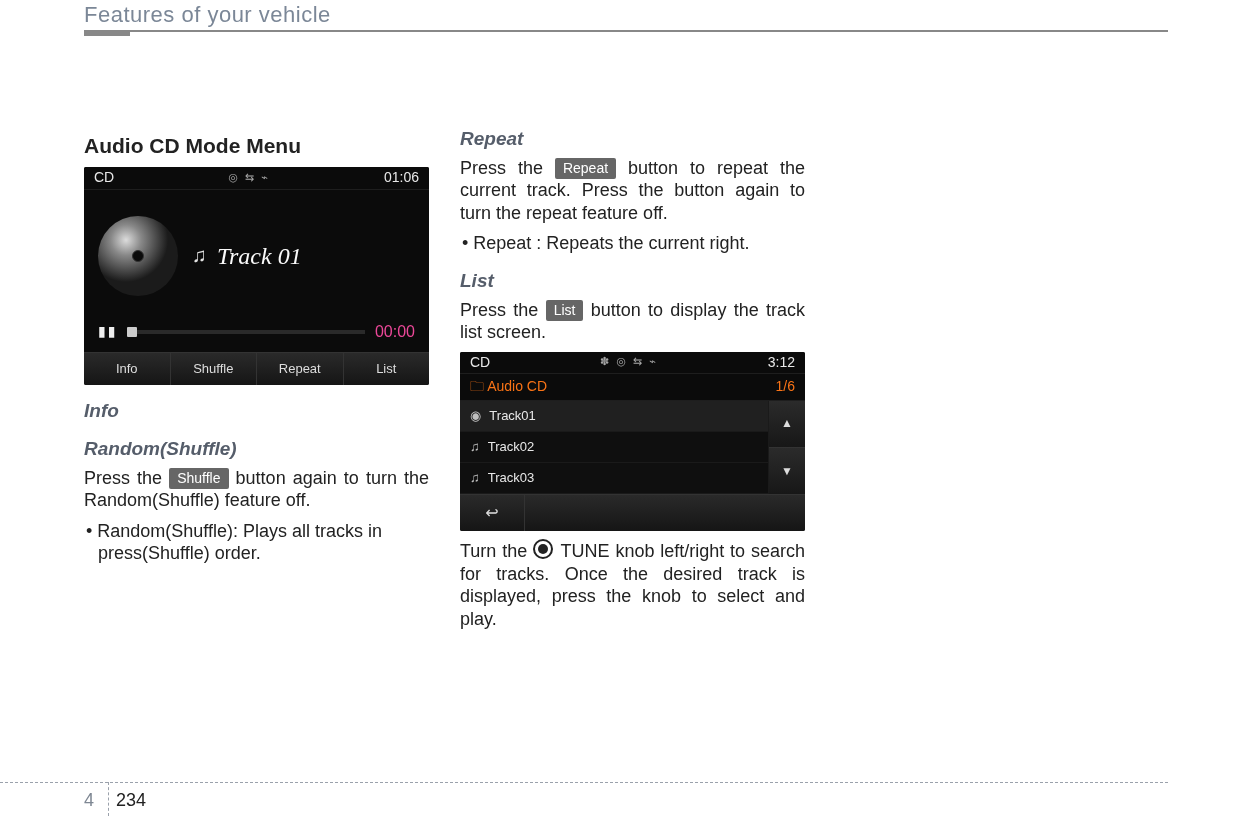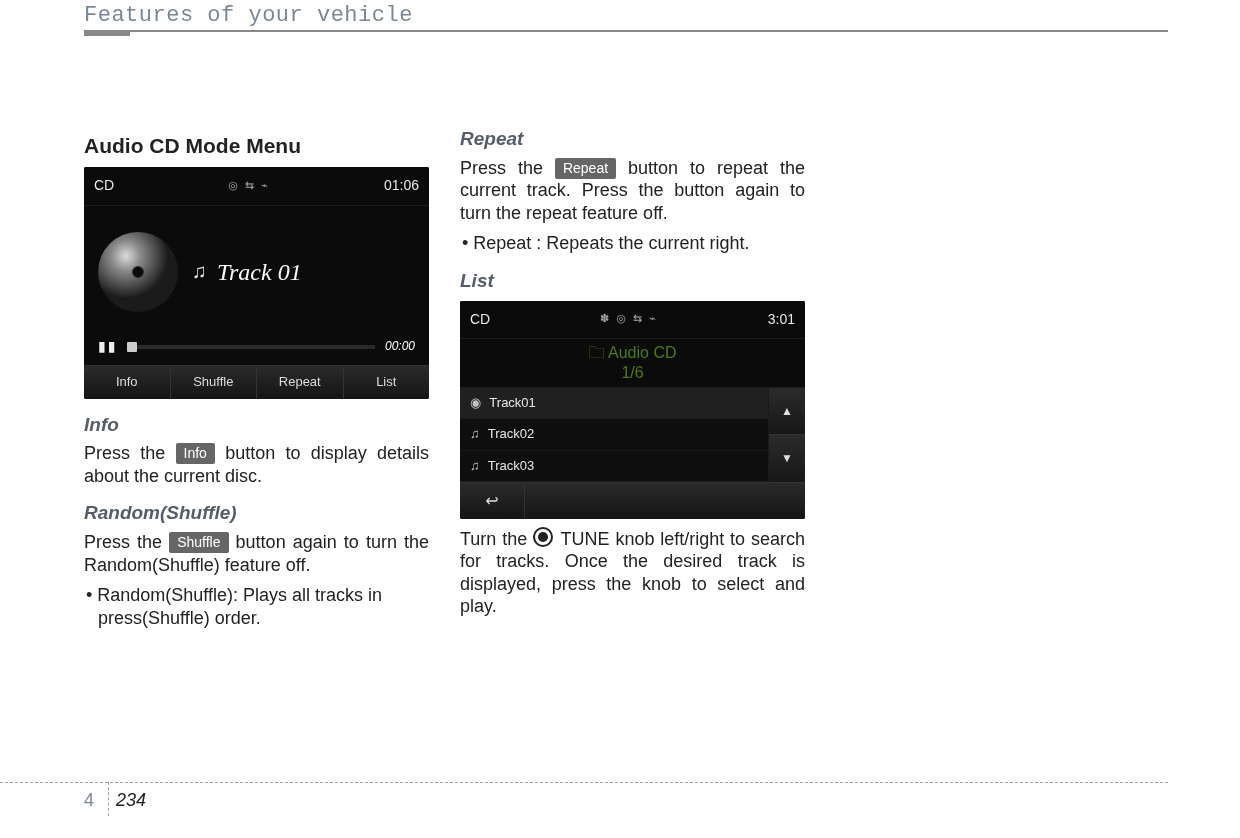--- a/index.html
+++ b/index.html
@@ -19,21 +19,21 @@
   }
   
   .header {
     position: absolute;
     top: 0; left: 84px; right: 72px;
     height: 28px;
     display: flex;
     align-items: flex-end;
   }
   .header-title {
-    font-family: Liberation Mono, monospace;
+    font-family: Liberation Sans, sans-serif;
     font-size: 22px;
     color: #7b8797;
     letter-spacing: 0.5px;
   }
   .header-rule {
     position: absolute;
     left: 84px; right: 72px;
     top: 30px;
     height: 2px;
     background: #888;
@@ -114,21 +114,21 @@
     font-size: 14px;
     border-radius: 2px;
     overflow: hidden;
     margin: 8px 0 8px 0;
     font-family: "Helvetica Neue", Arial, sans-serif;
   }
   .dev-topbar {
     display:flex;
     justify-content:space-between;
     align-items:center;
-    padding:10px 10px;
+    padding:2px 10px;
     background:#0b0b0b;
     border-bottom:1px solid #1e1e1e;
     font-size:14px;
   }
   .dev-topbar .icons { opacity:.7; font-size:11px; letter-spacing:2px; }
   .dev-bottombar {
     display:flex;
     background: linear-gradient(#2a2a2a,#151515);
     border-top:1px solid #333;
   }
@@ -184,29 +184,28 @@
     font-size:14px; letter-spacing:2px; color:#eee;
   }
   .progress-bar {
     flex:1; height:4px; background:#2a2a2a;
     position:relative;
   }
   .progress-bar::before{
     content:""; position:absolute; left:0; top:-3px;
     width:10px; height:10px; background:#ccc; border-radius:1px;
   }
-  .time-cur { font-size:12px; color:#ffffff;font-style:italic; }
+  .time-cur { font-size:16px; color:#ec4899; }
 
   
   .list-sub {
     display:flex; justify-content:space-between;
-    padding:4px 10px; font-size:16px; color:#4d7c0f;
+    padding:4px 10px; font-size:14px; color:#f97316;
     border-bottom:1px solid #1e1e1e;
     align-items:center;
-    flex-direction:column;
   }
   .list-rows {
     display:flex;
   }
   .list-tracks { flex:1; }
   .row {
     display:flex; align-items:center; gap:8px;
     padding:7px 10px;
     border-bottom:1px solid #1a1a1a;
     font-size:13px;
@@ -258,21 +257,21 @@
     border-left:1px dashed #9aa1ab;
   }
   .chapter-no {
     position:absolute;
     left:84px; top:2px;
     font-size:18px; color:#7e8793;
   }
   .page-no {
     position:absolute;
     left:116px; top:2px;
-    font-size:18px; color:#222;font-style:italic;
+    font-size:18px; color:#222;
   }
 </style>
 </head>
 <body>
 
 <div class="page">
 
   <div class="header">
     <span class="header-title">Features of your vehicle</span>
   </div>
@@ -304,25 +303,20 @@
       </div>
       <div class="dev-bottombar">
         <div class="bbtn">Info</div>
         <div class="bbtn">Shuffle</div>
         <div class="bbtn">Repeat</div>
         <div class="bbtn">List</div>
       </div>
     </div>
 
     <div class="h-sub">Info</div>
-    <p class="justify">
-      <span>Press the </span>
-      <span class="pill">Info</span>
-      <span> button to display details about the current disc.</span>
-    </p>
 
     <div class="h-sub">Random(Shuffle)</div>
     <p class="justify">
       <span>Press the </span>
       <span class="pill">Shuffle</span>
       <span> button again to turn the Random(Shuffle) feature off.</span>
     </p>
     <p class="bullet">• Random(Shuffle): Plays all tracks in press(Shuffle) order.</p>
   </div>
 
@@ -330,26 +324,31 @@
 
     <div class="h-sub" style="margin-top:0">Repeat</div>
     <p class="justify">
       <span>Press the </span>
       <span class="pill">Repeat</span>
       <span> button to repeat the current track. Press the button again to turn the repeat feature off.</span>
     </p>
     <p class="bullet">• Repeat : Repeats the current right.</p>
 
     <div class="h-sub">List</div>
+    <p class="justify">
+      <span>Press the </span>
+      <span class="pill">List</span>
+      <span> button to display the track list screen.</span>
+    </p>
 
     <div class="device">
       <div class="dev-topbar">
         <span>CD</span>
         <span class="icons">✽ ◎   ⇆ ⌁</span>
-        <span>3:01</span>
+        <span>3:12</span>
       </div>
       <div class="list-sub">
         <span>
           <span>🗀</span>
           <span>Audio CD</span>
         </span>
         <span>1/6</span>
       </div>
       <div class="list-rows">
         <div class="list-tracks">

